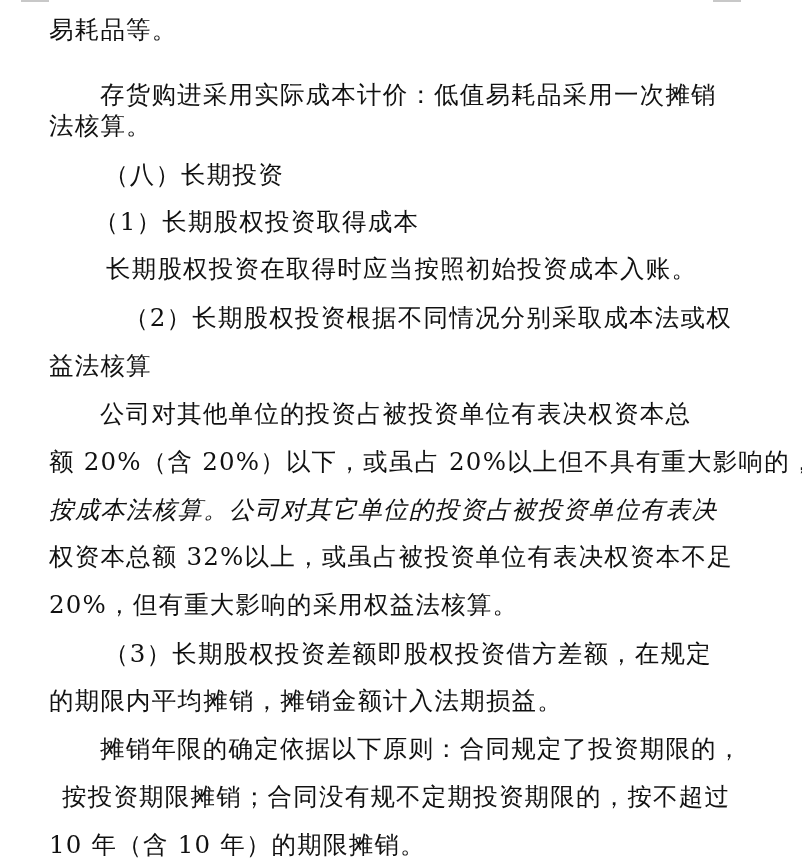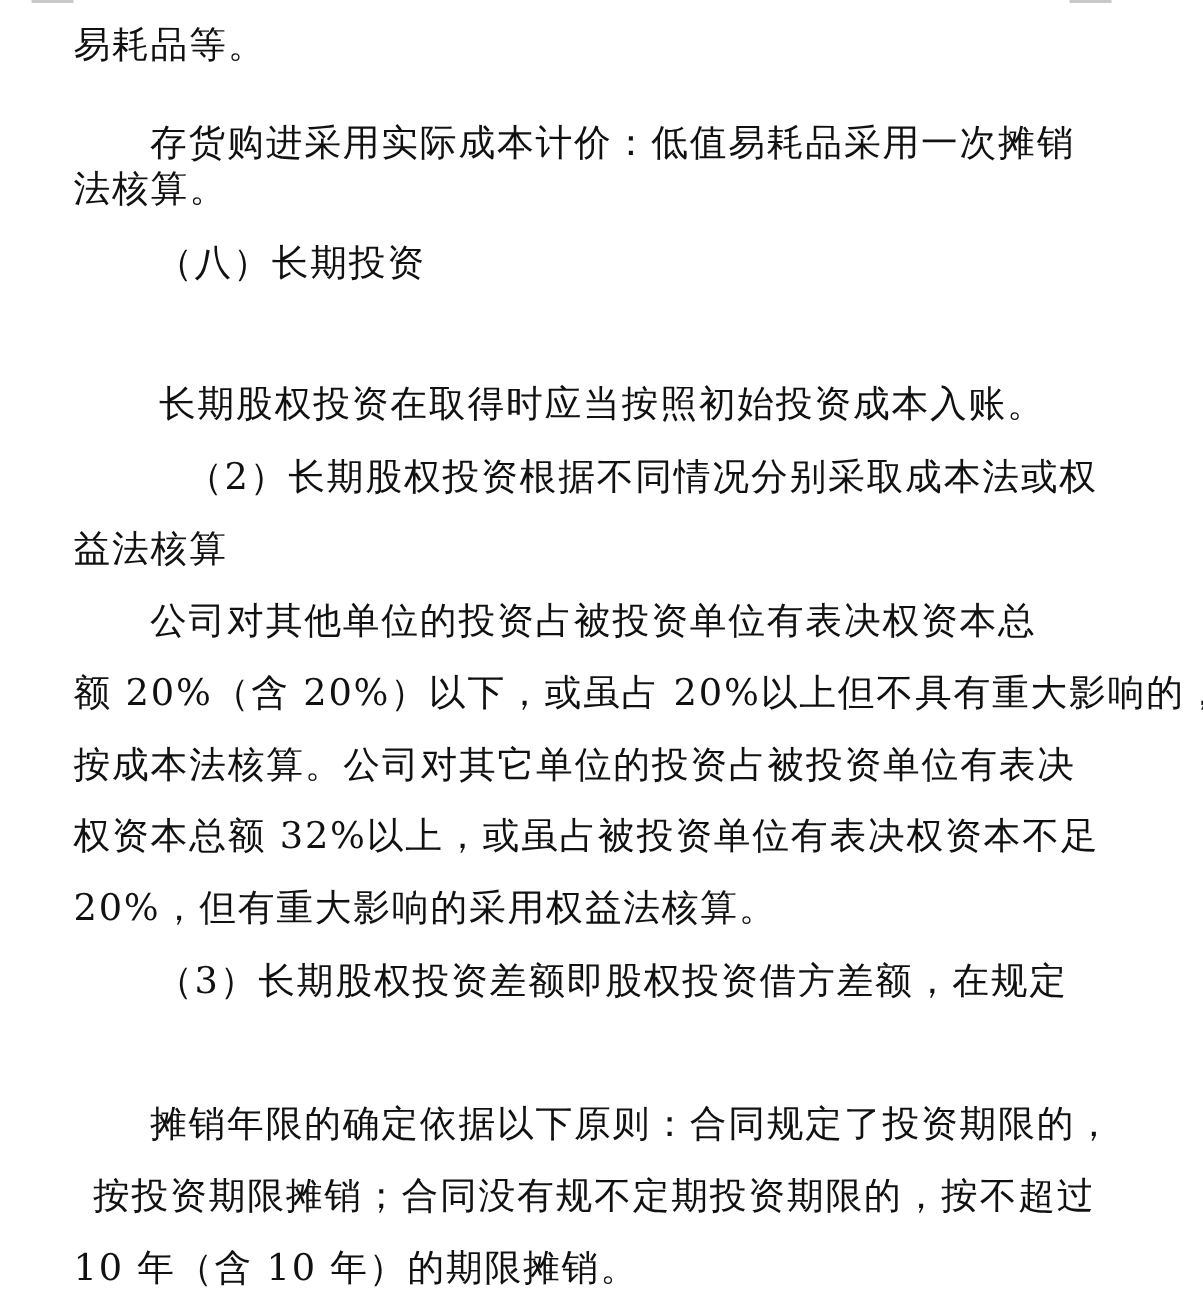--- a/index.html
+++ b/index.html
@@ -45,25 +45,27 @@
 <body>
 
 <div class="crop-mark left"></div>
 <div class="crop-mark right"></div>
 
 <div class="page">
   <div class="line" style="left: 49px; top: 15px;">易耗品等。</div>
   <div class="line" style="left: 100px; top: 80px;">存货购进采用实际成本计价：低值易耗品采用一次摊销</div>
   <div class="line" style="left: 49px; top: 111px;">法核算。</div>
   <div class="line" style="left: 104px; top: 160px;">（八）长期投资</div>
+  <div class="line" style="left: 94px; top: 207px;">（1）长期股权投资取得成本</div>
   <div class="line" style="left: 106px; top: 254px;">长期股权投资在取得时应当按照初始投资成本入账。</div>
   <div class="line" style="left: 104px; top: 303px; margin-left: 20px;">（2）长期股权投资根据不同情况分别采取成本法或权</div>
   <div class="line" style="left: 49px; top: 351px;">益法核算</div>
   <div class="line" style="left: 100px; top: 399px;">公司对其他单位的投资占被投资单位有表决权资本总</div>
   <div class="line" style="left: 49px; top: 447px;">额 20%（含 20%）以下，或虽占 20%以上但不具有重大影响的，</div>
-  <div class="line" style="left: 49px; top: 495px;">按成本法核算。公司对其它单位的投资占被投资单位有表决</div>
+  <div class="line" style="left: 49px; top: 495px; font-style: italic;">按成本法核算。公司对其它单位的投资占被投资单位有表决</div>
   <div class="line" style="left: 49px; top: 542px;">权资本总额 32%以上，或虽占被投资单位有表决权资本不足</div>
   <div class="line" style="left: 49px; top: 590px;">20%，但有重大影响的采用权益法核算。</div>
   <div class="line" style="left: 104px; top: 639px;">（3）长期股权投资差额即股权投资借方差额，在规定</div>
+  <div class="line" style="left: 49px; top: 686px;">的期限内平均摊销，摊销金额计入法期损益。</div>
   <div class="line" style="left: 100px; top: 734px;">摊销年限的确定依据以下原则：合同规定了投资期限的，</div>
   <div class="line" style="left: 62px; top: 782px;">按投资期限摊销；合同没有规不定期投资期限的，按不超过</div>
   <div class="line" style="left: 49px; top: 830px;">10 年（含 10 年）的期限摊销。</div>
 </div>
 
 </body></html>

